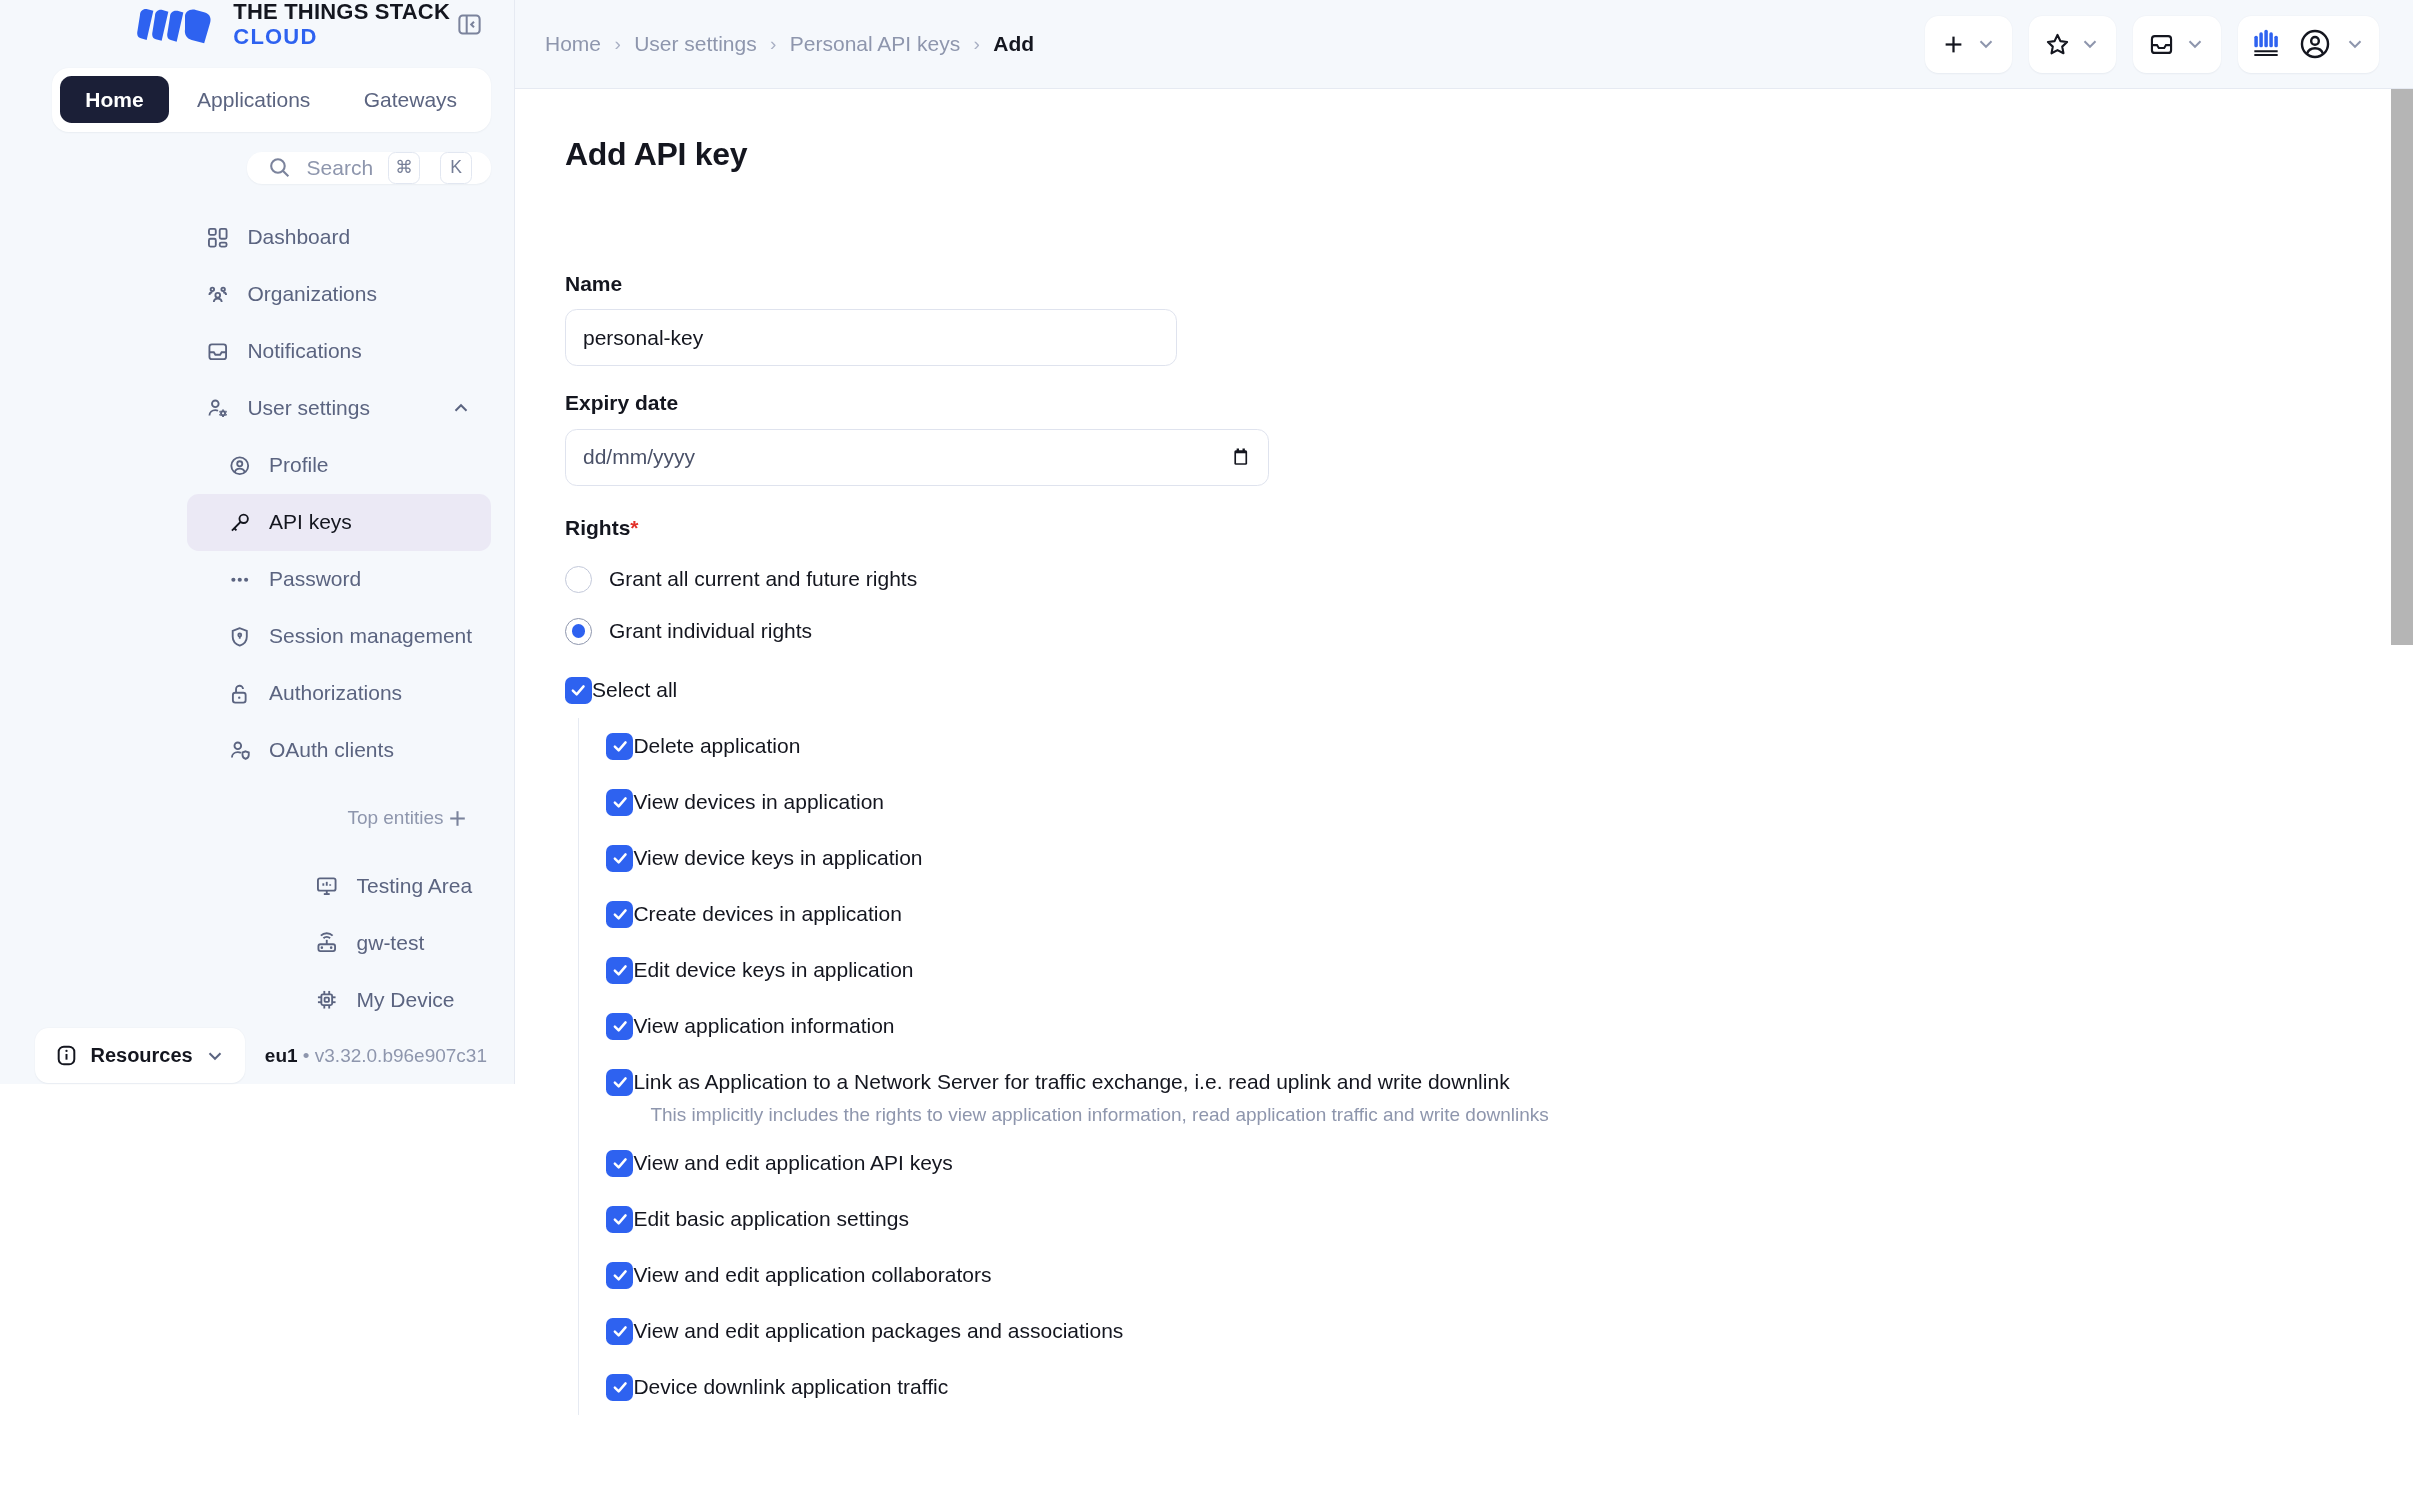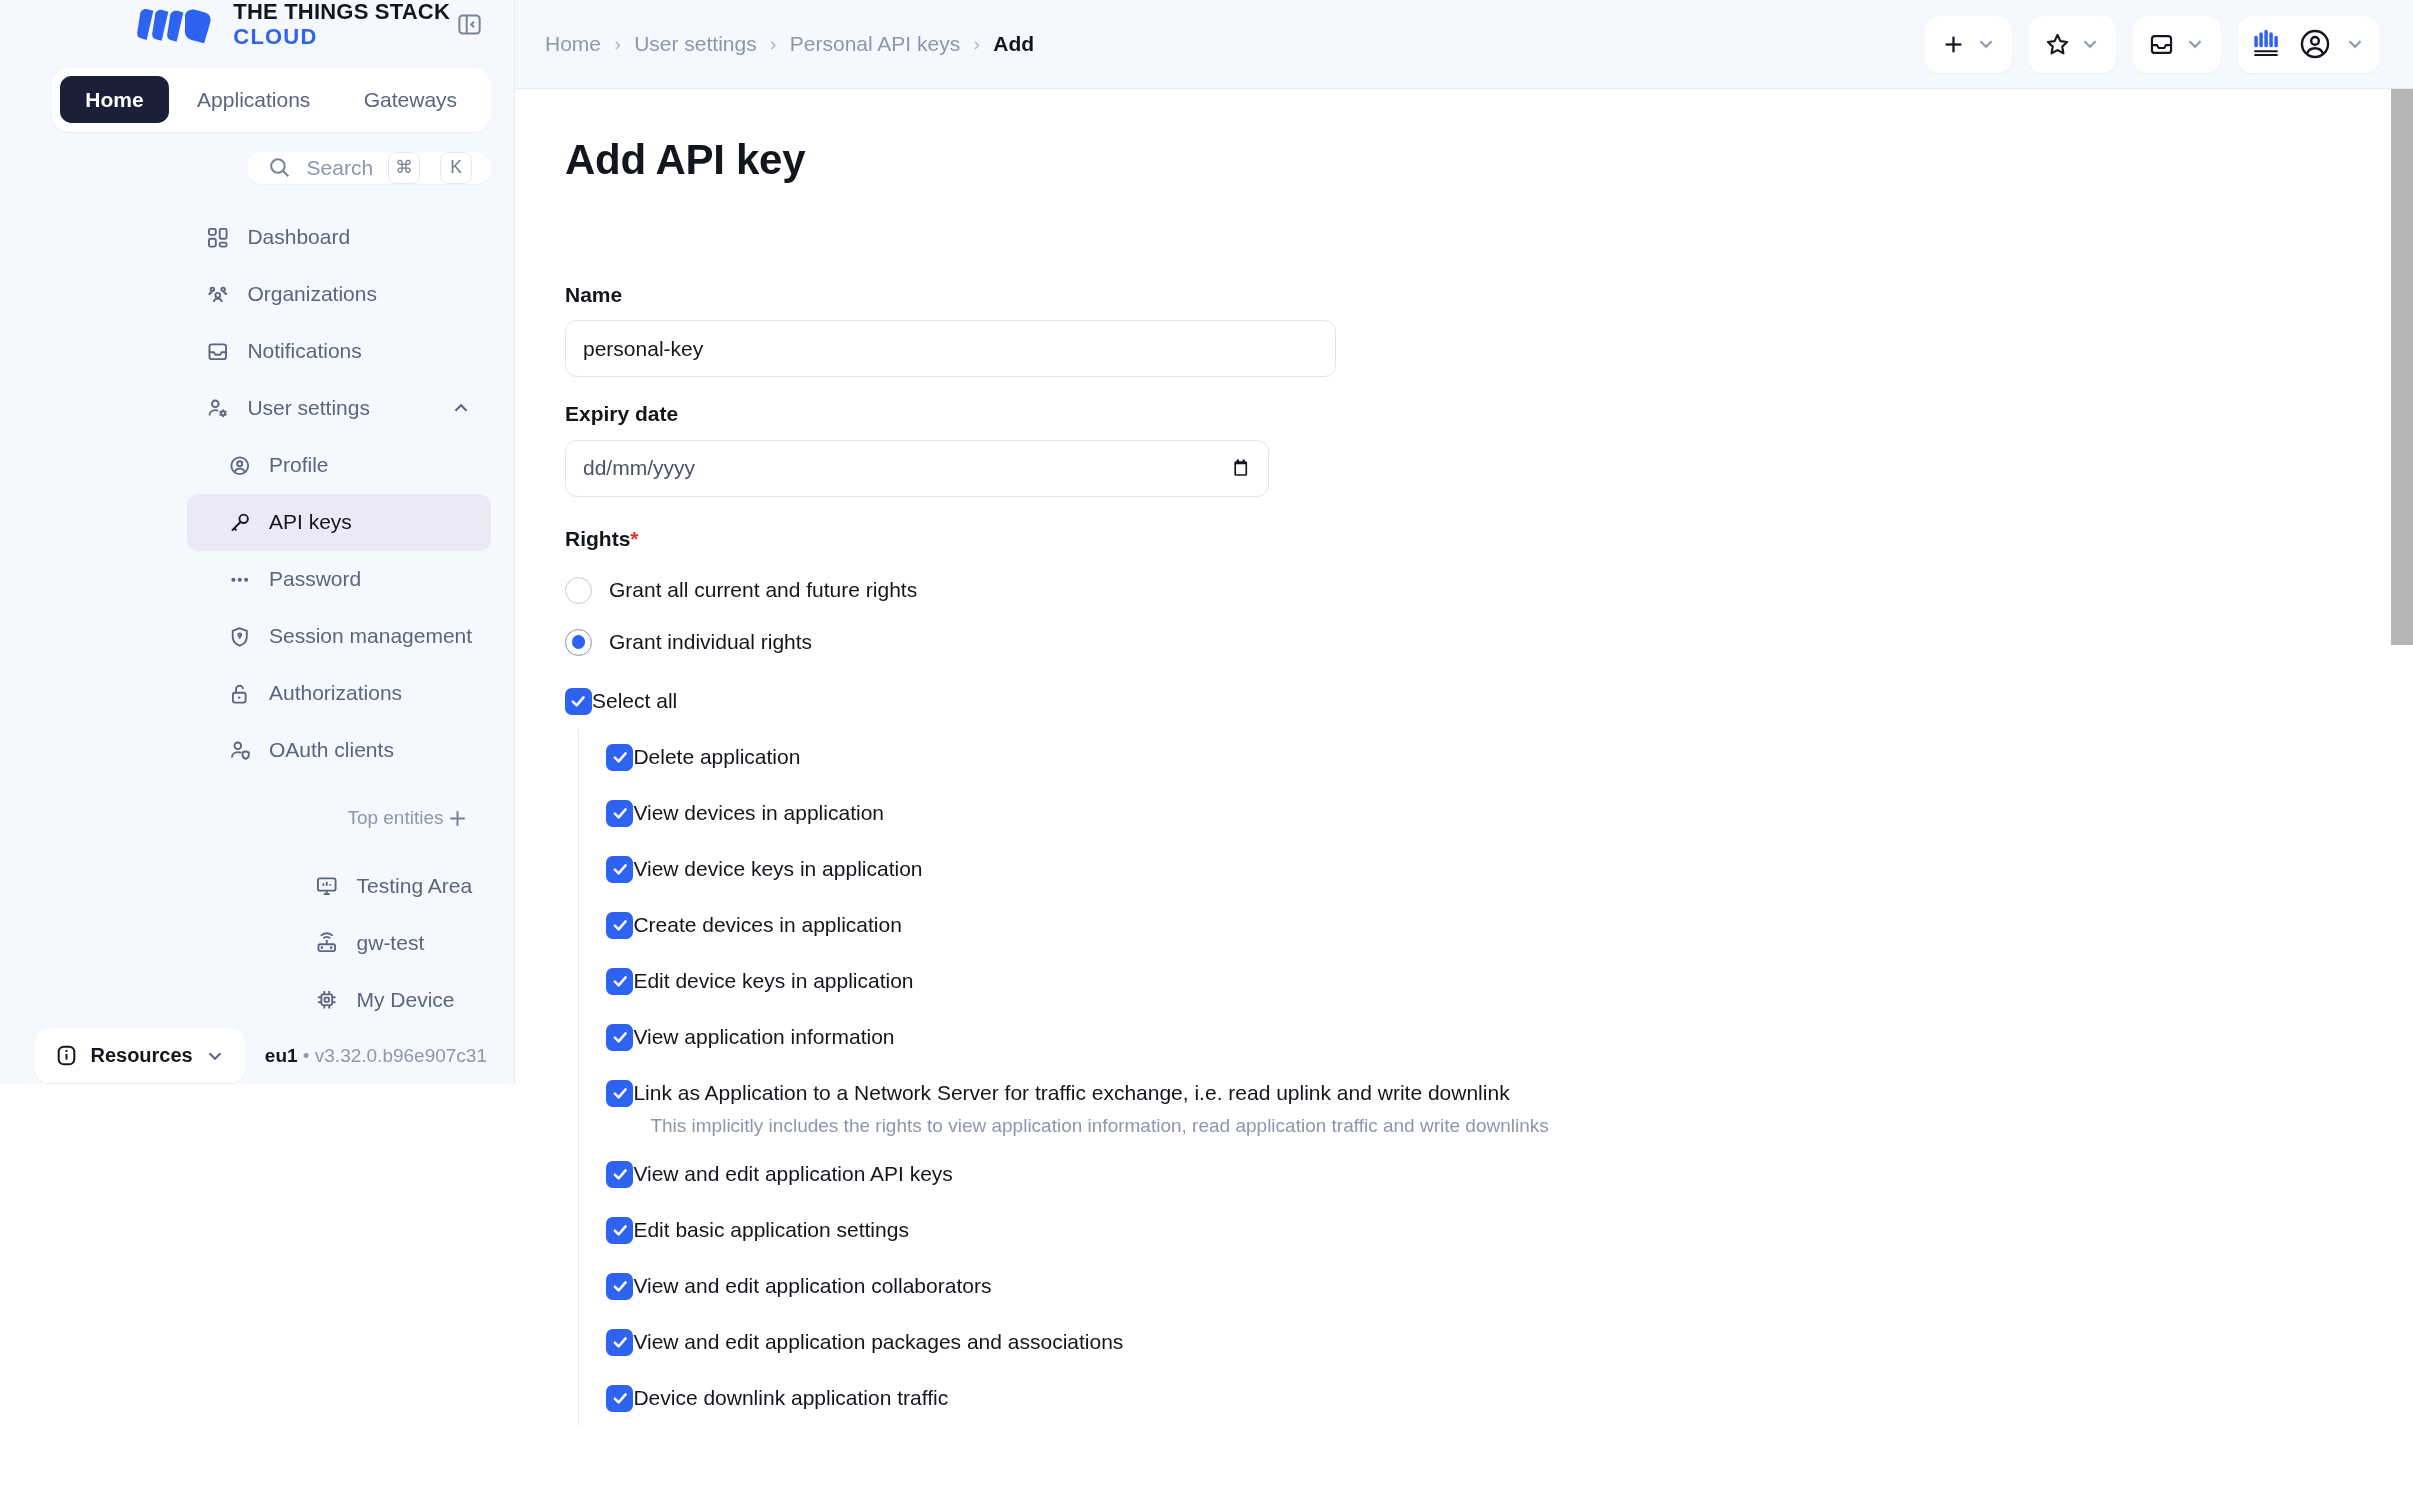--- a/index.html
+++ b/index.html
@@ -134,32 +134,32 @@
   }
   .tb-btn.wide { padding: 0 13.4px; gap: 11.7px; }
 
   .content {
     flex: 1; overflow: hidden; padding: 47px 0 0 0;
     position: relative;
   }
   .content-inner { padding: 0 50px 0 50px; max-width: 2263px; }
 
   .page-title {
-    font-size: 42px; font-weight: 700; color: #14161f;
+    font-size: 32px; font-weight: 700; color: #14161f;
     letter-spacing: -0.3px; margin-bottom: 99px;
   }
 
   .field-label {
     font-size: 21px; font-weight: 700; color: #14161f;
     margin-bottom: 13.4px; display: block;
   }
   .req-star { color: #e2312a; font-weight: 700; }
 
   .text-input {
-    width: 771px; height: 57px;
+    width: 612px; height: 57px;
     border: 1.7px solid #dfe3ee; border-radius: 11.7px;
     background: #fff; font-size: 21px; color: #14161f;
     padding: 0 17px; font-family: "Liberation Sans", sans-serif;
     outline: none;
   }
   .date-input-wrap { position: relative; width: 704px; }
   .date-input {
     width: 704px; height: 57px;
     border: 1.7px solid #dfe3ee; border-radius: 11.7px;
     background: #fff; font-size: 21px; color: #14161f;

